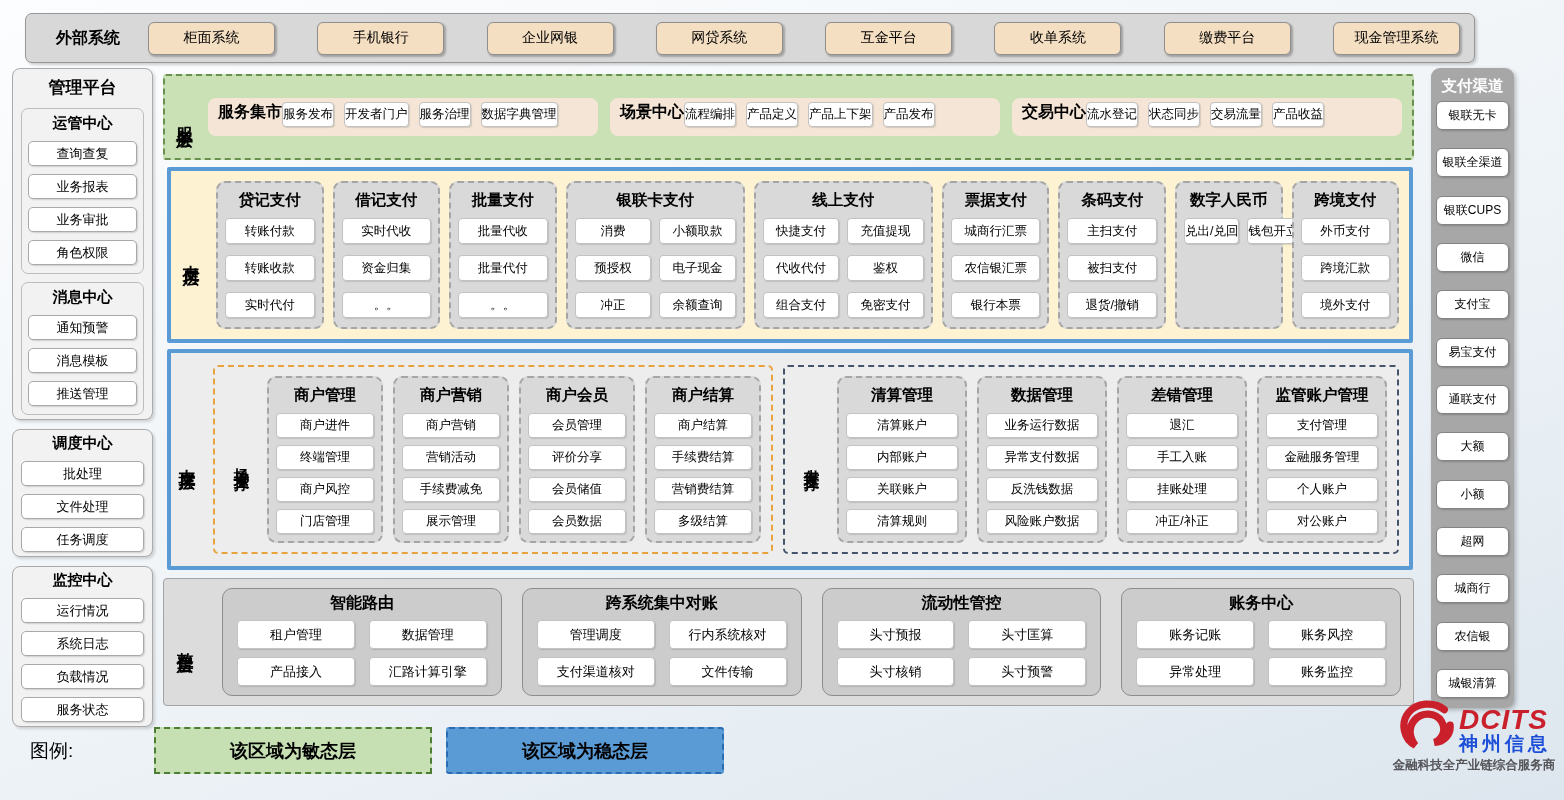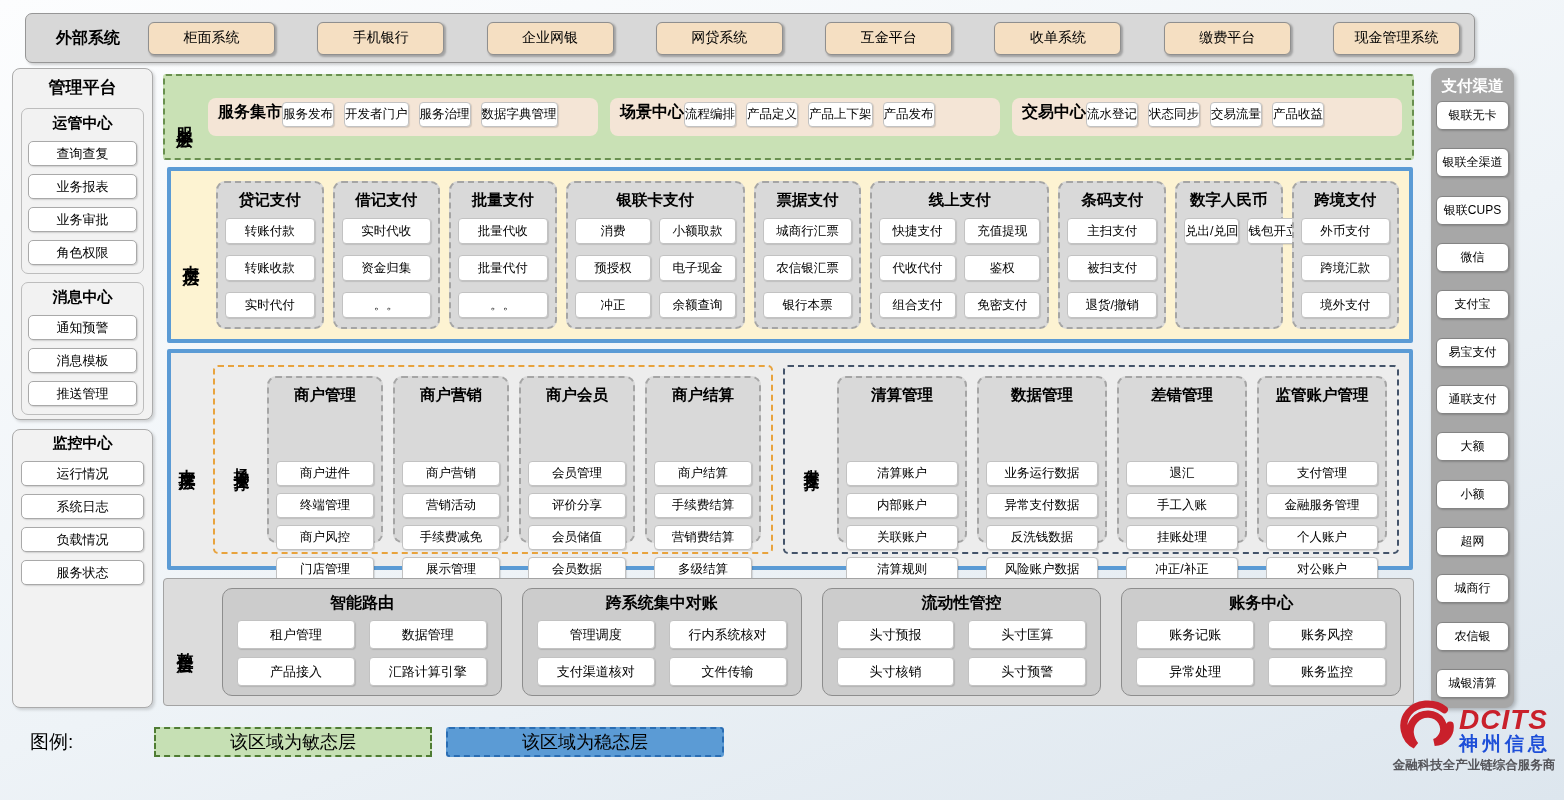--- a/index.html
+++ b/index.html
@@ -68,21 +68,21 @@
   
   #support-layer { position:absolute; left:167px; top:349px; width:1246px; height:221px;
     background:#ededed; border:4px solid #5b9bd5; border-radius:2px;
     display:flex; align-items:stretch; padding:12px 10px 12px 0; gap:10px; }
   #support-layer .vlabel { width:32px; }
   .sup-region { border:2px dashed #999; border-radius:5px; display:flex;
     align-items:stretch; padding:9px 10px; gap:10px; }
   .sup-region .vlabel { font-size:15.5px; width:28px; letter-spacing:2px; }
   .sup-col { flex:1; }
   .sup-body { flex:1; display:grid; grid-template-columns:1fr; gap:7px;
-    align-content:space-between;margin-top:48px; }
+    align-content:space-between; }
   .sup-body .w-btn { height:25px; }
 
   
   #integration-layer { position:absolute; left:163px; top:578px; width:1251px; height:128px;
     background:#dcdcdc; border:1px solid #a3a3a3; border-radius:4px;
     display:flex; align-items:stretch; padding:9px 12px 9px 4px; gap:20px; }
   #integration-layer .vlabel { width:34px; }
   .int-panel { flex:1; background:#cccccc; border:1px solid #8d8d8d; border-radius:10px;
     padding:4px 14px 9px; display:flex; flex-direction:column; }
   .int-title { font-weight:bold; font-size:16px; text-align:center; margin-bottom:6px; }
@@ -97,22 +97,22 @@
     margin-bottom:4px; white-space:nowrap; }
   #rsb-items { flex:1; display:flex; flex-direction:column; justify-content:space-between; }
   .rsb-btn { background:#ffffff; border:1px solid #848484; border-radius:6px; height:29px;
     font-size:12px; display:flex; align-items:center; justify-content:center;
     white-space:nowrap; box-shadow:1px 1px 2px rgba(0,0,0,.2); }
 
   
   #legend { position:absolute; left:30px; top:727px; display:flex; align-items:center; }
   .legend-label { font-size:19px; width:88px; }
   #legend-items { display:flex; gap:14px; margin-left:36px; }
-  .legend-box { width:278px; height:30px; display:flex; align-items:center;
-    justify-content:center; font-weight:normal; font-size:18px; }
+  .legend-box { width:278px; height:47px; display:flex; align-items:center;
+    justify-content:center; font-weight:bold; font-size:18px; }
   .legend-agile { background:#c6e0b4; border:2px dashed #4f7c33; }
   .legend-stable { background:#5b9bd5; border:2px dashed #2a6db3; border-radius:3px; }
 
   
   #logo { position:absolute; left:1384px; top:700px; width:180px;
     display:flex; flex-direction:column; align-items:center; }
   .logo-row { display:flex; align-items:flex-end; gap:4px; }
   .logo-texts { display:flex; flex-direction:column; line-height:1.05; }
   .logo-brand { color:#c9202b; font-weight:bold; font-style:italic; font-size:28px;
     letter-spacing:1px; }
@@ -148,20 +148,26 @@
         <div class="sb-btn">角色权限</div>
       </div>
       <div class="lsb-group">
         <div class="lsb-group-title">消息中心</div>
         <div class="sb-btn">通知预警</div>
         <div class="sb-btn">消息模板</div>
         <div class="sb-btn">推送管理</div>
       </div>
     </div>
     <div class="lsb-panel grow">
+      <div class="lsb-group-title">调度中心</div>
+      <div class="sb-btn">批处理</div>
+      <div class="sb-btn">文件处理</div>
+      <div class="sb-btn">任务调度</div>
+    </div>
+    <div class="lsb-panel grow">
       <div class="lsb-group-title">监控中心</div>
       <div class="sb-btn">运行情况</div>
       <div class="sb-btn">系统日志</div>
       <div class="sb-btn">负载情况</div>
       <div class="sb-btn">服务状态</div>
     </div>
   </div>
 
 <div id="service-layer">
   <div class="vlabel">服务层</div>
@@ -224,37 +230,37 @@
       <div class="col-title">银联卡支付</div>
       <div class="pay-body" style="grid-template-columns: repeat(2, 1fr);">
         <div class="w-btn">消费</div>
         <div class="w-btn">小额取款</div>
         <div class="w-btn">预授权</div>
         <div class="w-btn">电子现金</div>
         <div class="w-btn">冲正</div>
         <div class="w-btn">余额查询</div>
       </div>
     </div>
-    <div class="col-box" style="flex: 1 1 0%;">
-      <div class="col-title">票据支付</div>
-      <div class="pay-body" style="grid-template-columns: repeat(1, 1fr);">
-        <div class="w-btn">城商行汇票</div>
-        <div class="w-btn">农信银汇票</div>
-        <div class="w-btn">银行本票</div>
-      </div>
-    </div>
     <div class="col-box" style="flex: 1.8 1 0%;">
       <div class="col-title">线上支付</div>
       <div class="pay-body" style="grid-template-columns: repeat(2, 1fr);">
         <div class="w-btn">快捷支付</div>
         <div class="w-btn">充值提现</div>
         <div class="w-btn">代收代付</div>
         <div class="w-btn">鉴权</div>
         <div class="w-btn">组合支付</div>
         <div class="w-btn">免密支付</div>
+      </div>
+    </div>
+    <div class="col-box" style="flex: 1 1 0%;">
+      <div class="col-title">票据支付</div>
+      <div class="pay-body" style="grid-template-columns: repeat(1, 1fr);">
+        <div class="w-btn">城商行汇票</div>
+        <div class="w-btn">农信银汇票</div>
+        <div class="w-btn">银行本票</div>
       </div>
     </div>
     <div class="col-box" style="flex: 1 1 0%;">
       <div class="col-title">条码支付</div>
       <div class="pay-body" style="grid-template-columns: repeat(1, 1fr);">
         <div class="w-btn">主扫支付</div>
         <div class="w-btn">被扫支付</div>
         <div class="w-btn">退货/撤销</div>
       </div>
     </div>

